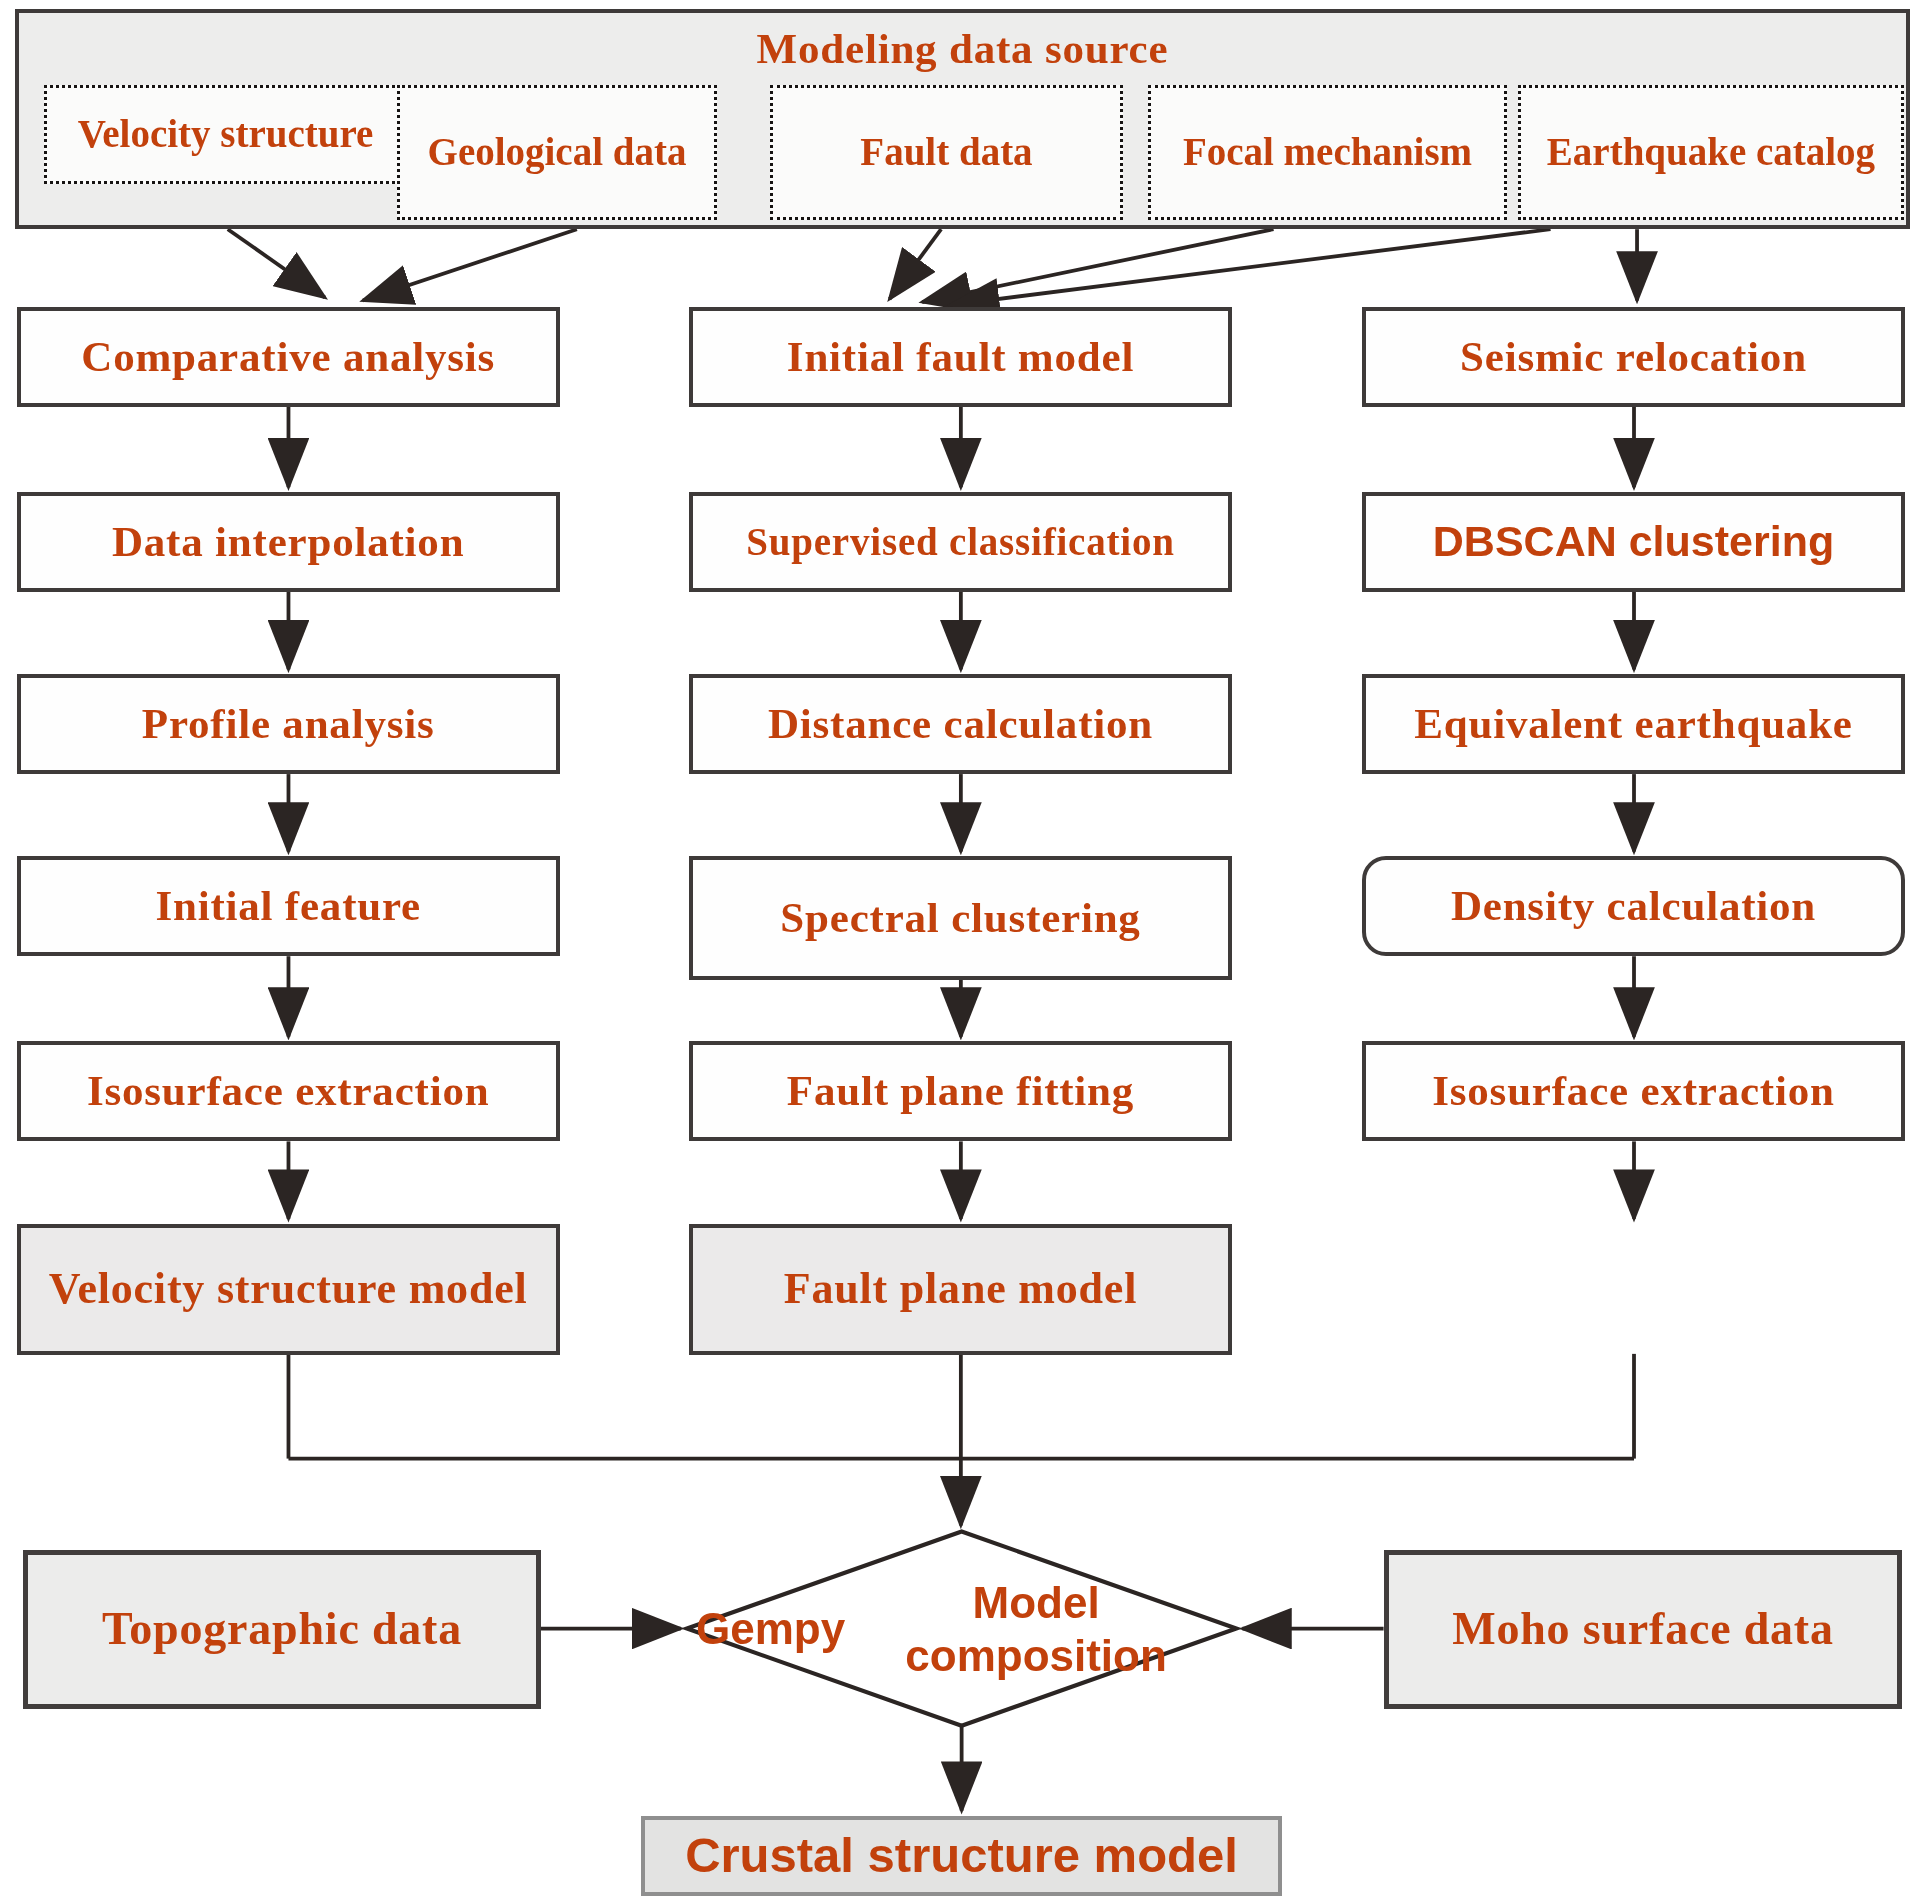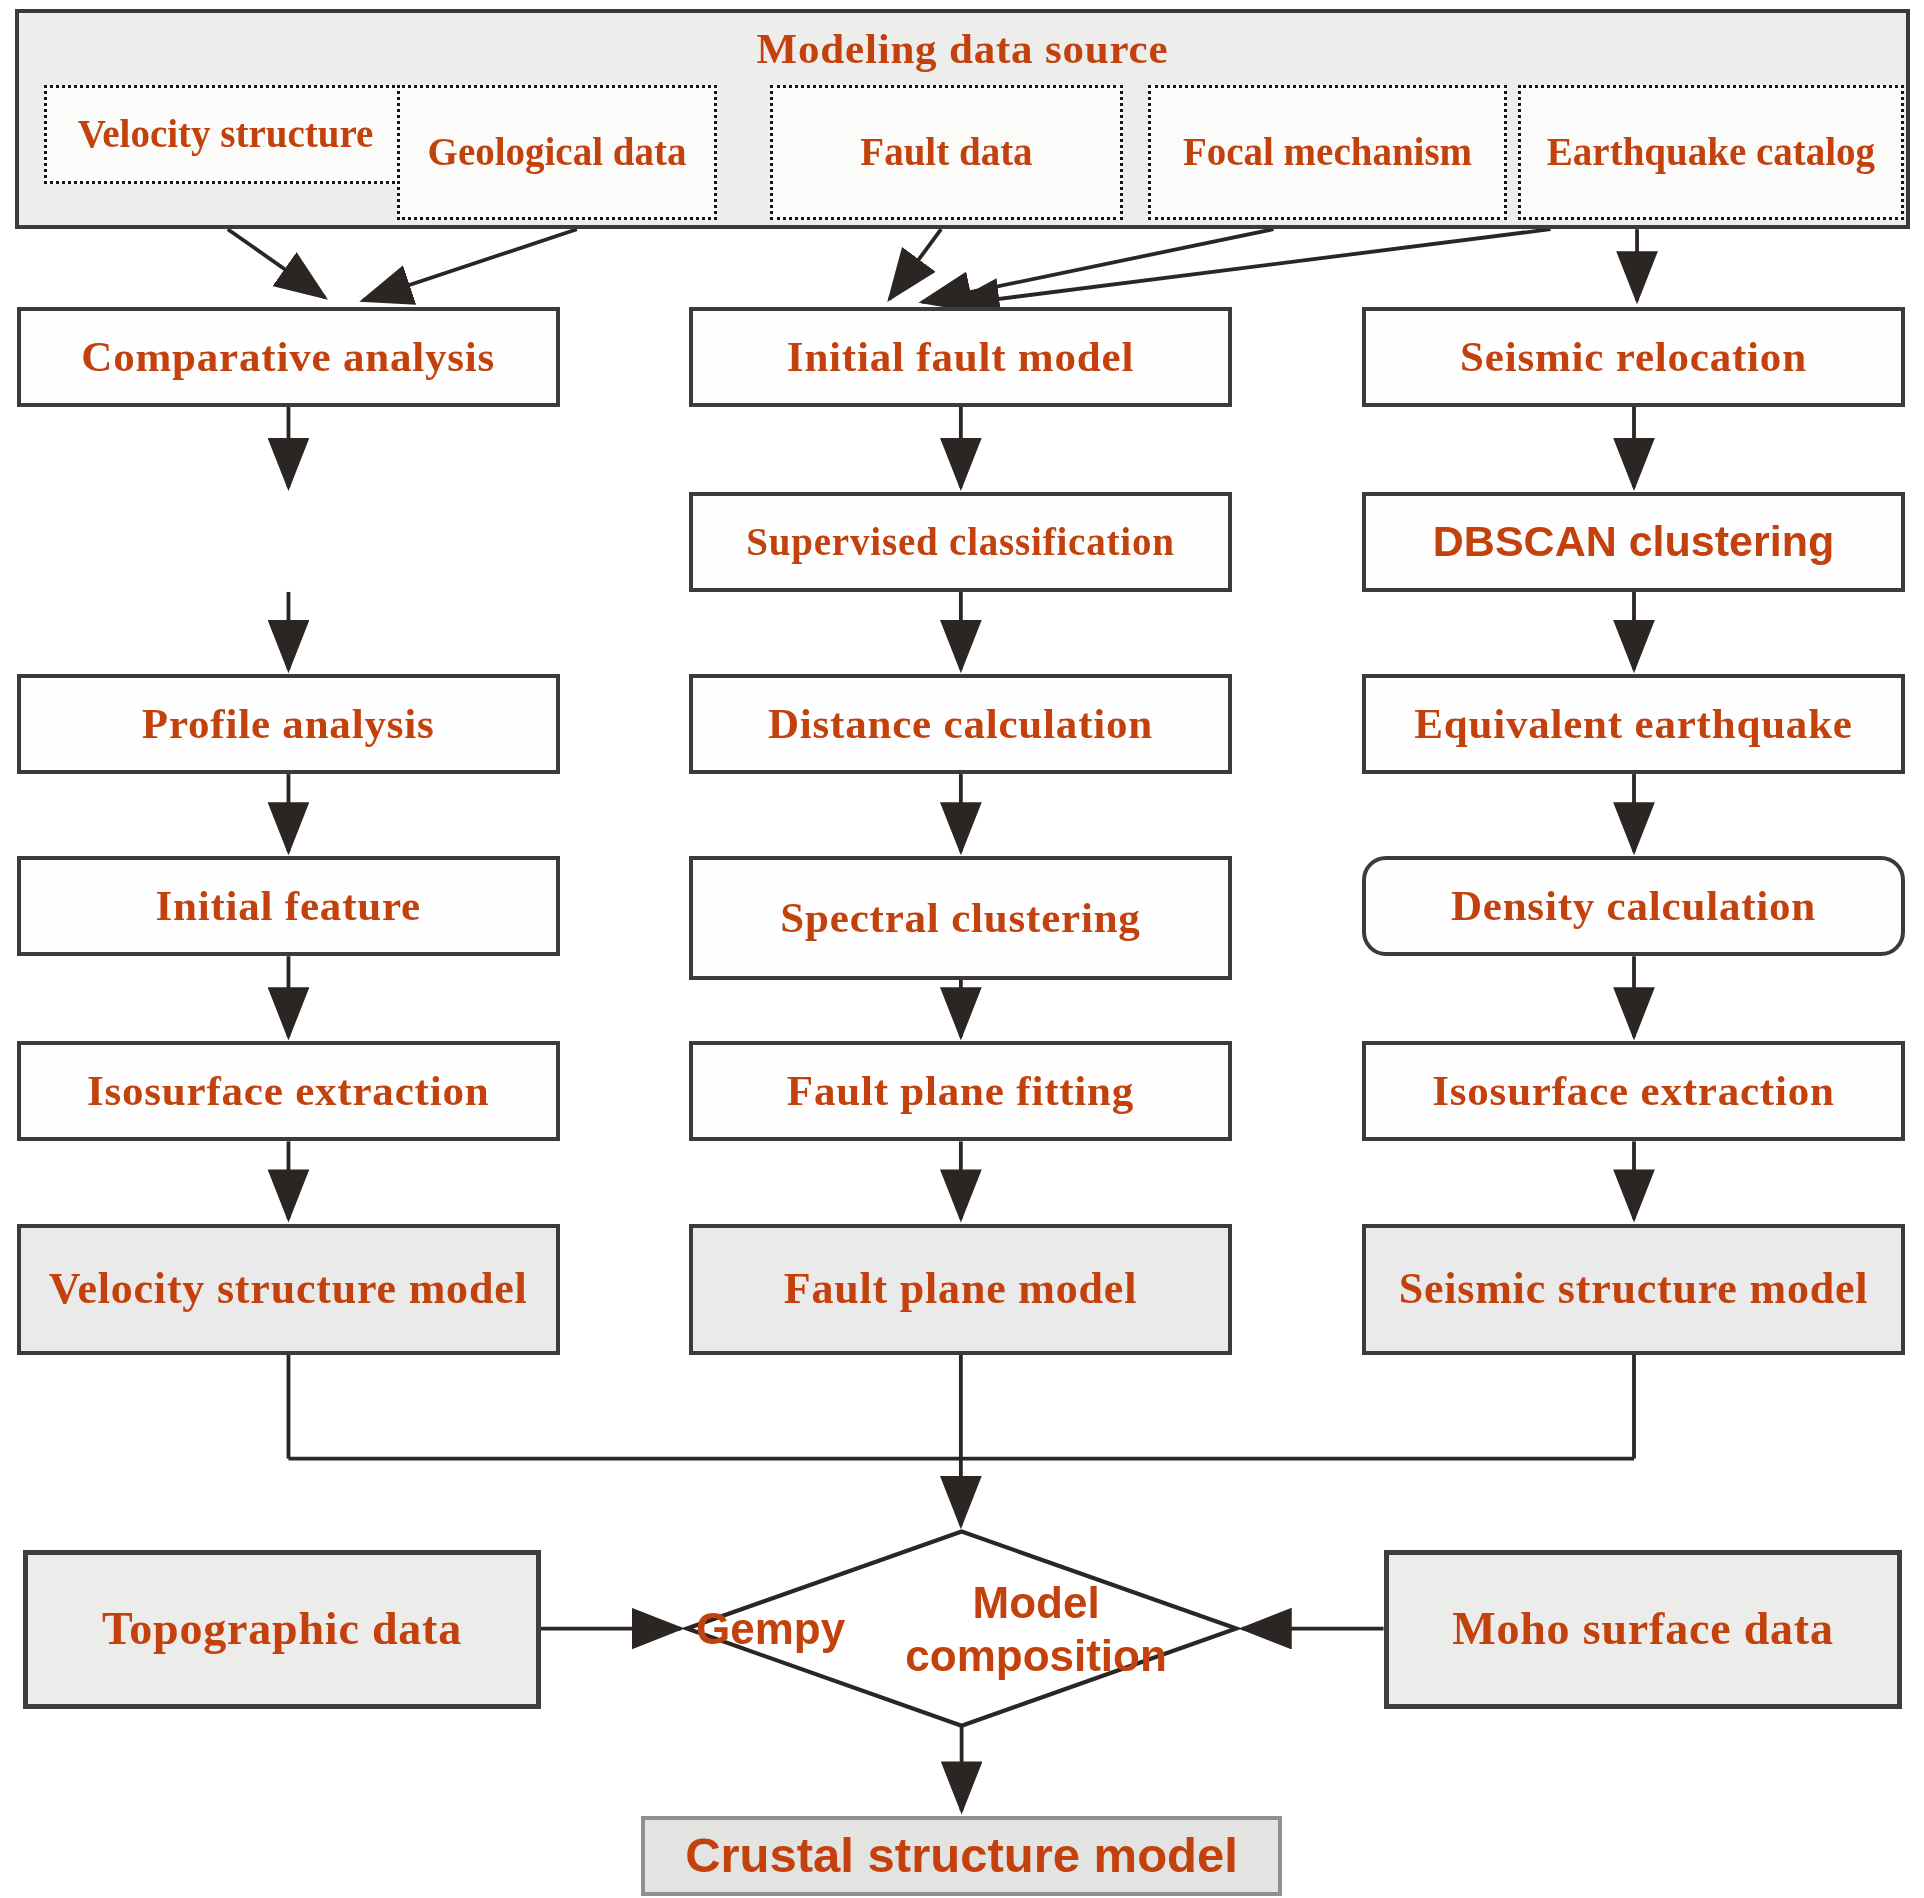--- a/index.html
+++ b/index.html
@@ -115,38 +115,38 @@
   <div class="panel" style="left:15px;top:9px;width:1895px;height:220px;">
     <div class="panel-title">Modeling data source</div>
   </div>
   <div class="box dotted" style="left:44px;top:85px;width:363px;height:99px;font-family:Liberation Serif, serif;">Velocity structure</div>
   <div class="box dotted" style="left:397px;top:85px;width:320px;height:135px;">Geological data</div>
   <div class="box dotted" style="left:770px;top:85px;width:353px;height:135px;">Fault data</div>
   <div class="box dotted" style="left:1148px;top:85px;width:359px;height:135px;">Focal mechanism</div>
   <div class="box dotted" style="left:1518px;top:85px;width:386px;height:135px;">Earthquake catalog</div>
 
   <div class="box step" style="left:16.7px;top:307px;width:543px;height:100px;">Comparative analysis</div>
+  <div class="box step" style="left:16.7px;top:492px;width:543px;height:100px;">Data interpolation</div>
   <div class="box step" style="left:16.7px;top:674px;width:543px;height:100px;">Profile analysis</div>
   <div class="box step" style="left:16.7px;top:856px;width:543px;height:100px;">Initial feature</div>
   <div class="box step" style="left:16.7px;top:1041px;width:543px;height:100px;">Isosurface extraction</div>
   <div class="box result" style="left:16.7px;top:1224px;width:543px;height:131px;">Velocity structure model</div>
 
   <div class="box step" style="left:689px;top:307px;width:543px;height:100px;">Initial fault model</div>
   <div class="box step" style="left:689px;top:492px;width:543px;height:100px;font-size:39px;">Supervised classification</div>
   <div class="box step" style="left:689px;top:674px;width:543px;height:100px;">Distance calculation</div>
   <div class="box step" style="left:689px;top:856px;width:543px;height:124px;">Spectral clustering</div>
   <div class="box step" style="left:689px;top:1041px;width:543px;height:100px;">Fault plane fitting</div>
   <div class="box result" style="left:689px;top:1224px;width:543px;height:131px;">Fault plane model</div>
 
   <div class="box step" style="left:1362px;top:307px;width:543px;height:100px;">Seismic relocation</div>
   <div class="box step sans" style="left:1362px;top:492px;width:543px;height:100px;">DBSCAN clustering</div>
   <div class="box step" style="left:1362px;top:674px;width:543px;height:100px;">Equivalent earthquake</div>
   <div class="box step" style="left:1362px;top:856px;width:543px;height:100px;border-radius:24px;">Density calculation</div>
   <div class="box step" style="left:1362px;top:1041px;width:543px;height:100px;">Isosurface extraction</div>
-  <div class="box result" style="left:1362px;top:1224px;width:543px;height:131px;">Seismic structure model</div>
 
   <div class="diamond-label" style="left:696px;top:1561px;width:531px;height:137px;">
     <span>Gempy</span>
     <span>Model composition</span>
   </div>
 
   <div class="box aux" style="left:23px;top:1550px;width:518px;height:159px;">Topographic data</div>
   <div class="box aux" style="left:1384px;top:1550px;width:518px;height:159px;">Moho surface data</div>
 
   <div class="box output sans" style="left:641px;top:1816px;width:641px;height:80px;">Crustal structure model</div>

